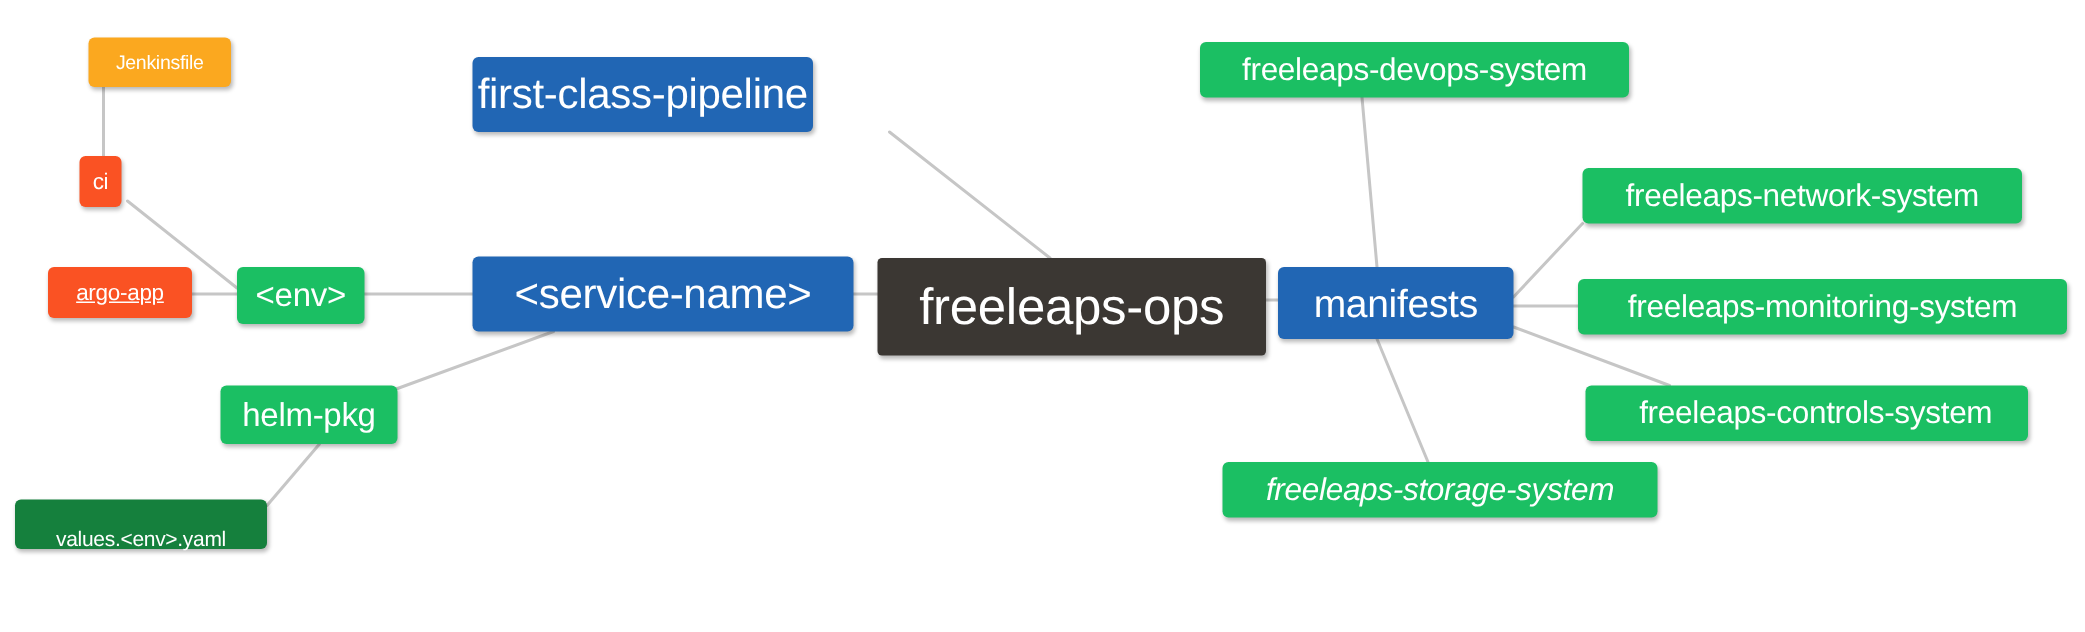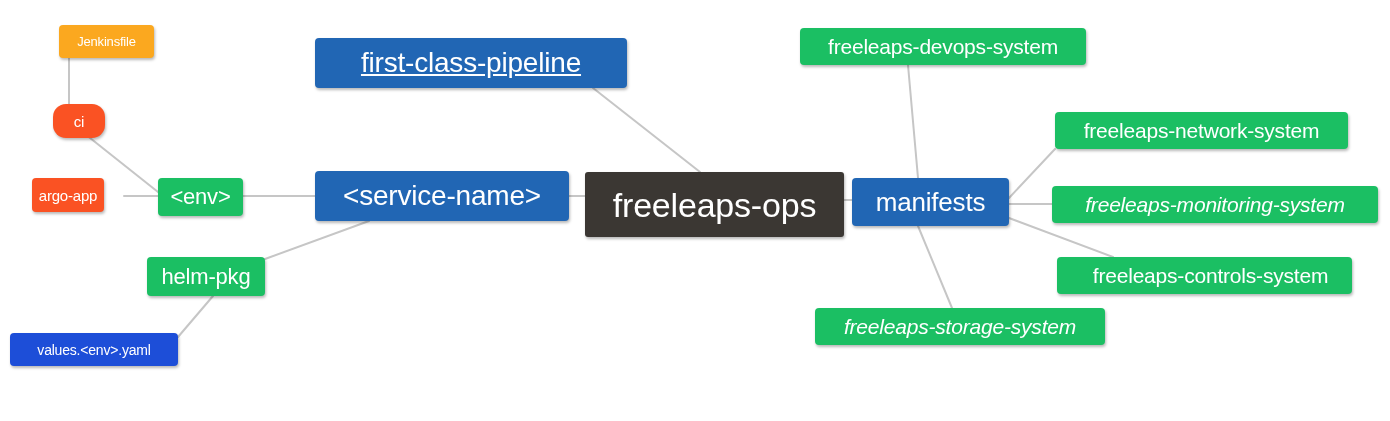--- a/index.html
+++ b/index.html
@@ -65,22 +65,23 @@
   .n-orange {
     background: #fba81f;
     font-size: 13px;
     margin-left: 38px;
   }
   .n-red {
     background: #fa5223;
     font-size: 15px;
   }
   .n-red-sm {
-    background: #1d4ed8;
+    background: #15803d;
     font-size: 14px;
+    align-items: flex-end;
   }
 </style>
 </head>
 <body>
 
 <div id="canvas">
   <svg id="edges" viewBox="0 0 1390 421">
       <line x1="69" y1="58" x2="69" y2="104" stroke="#c6c6c6" stroke-width="2" stroke-linecap="round"></line>
       <line x1="85" y1="134" x2="158" y2="192" stroke="#c6c6c6" stroke-width="2" stroke-linecap="round"></line>
       <line x1="124" y1="196" x2="158" y2="196" stroke="#c6c6c6" stroke-width="2" stroke-linecap="round"></line>
@@ -96,53 +97,53 @@
       <line x1="1009" y1="218" x2="1113" y2="257" stroke="#c6c6c6" stroke-width="2" stroke-linecap="round"></line>
       <line x1="918" y1="226" x2="952" y2="308" stroke="#c6c6c6" stroke-width="2" stroke-linecap="round"></line>
     </svg>
   <div id="nodes-layer">
       <div class="node n-root" style="left: 585px; top: 172px; width: 259px; height: 65px;">
         <span>freeleaps-ops</span>
       </div>
       <div class="node n-blue" style="left: 315px; top: 171px; width: 254px; height: 50px;">
         <span>&lt;service-name&gt;</span>
       </div>
-      <div class="node n-blue" style="left: 315px; top: 38px; width: 312px; height: 50px; text-decoration: underline;">
+      <div class="node n-blue" style="left: 315px; top: 38px; width: 227px; height: 50px;">
         <span>first-class-pipeline</span>
       </div>
       <div class="node n-blue-sm" style="left: 852px; top: 178px; width: 157px; height: 48px;">
         <span>manifests</span>
       </div>
       <div class="node n-green-mid" style="left: 158px; top: 178px; width: 85px; height: 38px;">
         <span>&lt;env&gt;</span>
       </div>
       <div class="node n-green-mid" style="left: 147px; top: 257px; width: 118px; height: 39px;">
         <span>helm-pkg</span>
       </div>
       <div class="node n-green" style="left: 800px; top: 28px; width: 286px; height: 37px;">
         <span>freeleaps-devops-system</span>
       </div>
       <div class="node n-green" style="left: 1055px; top: 112px; width: 293px; height: 37px;">
         <span>freeleaps-network-system</span>
       </div>
-      <div class="node n-green" style="left: 1052px; top: 186px; width: 326px; height: 37px; font-style: italic;">
+      <div class="node n-green" style="left: 1052px; top: 186px; width: 326px; height: 37px;">
         <span>freeleaps-monitoring-system</span>
       </div>
       <div class="node n-green" style="left: 1057px; top: 257px; width: 295px; height: 37px; padding-left: 12px;">
         <span>freeleaps-controls-system</span>
       </div>
       <div class="node n-green" style="left: 815px; top: 308px; width: 290px; height: 37px; font-style: italic;">
         <span>freeleaps-storage-system</span>
       </div>
       <div class="node n-orange" style="left: 21px; top: 25px; width: 95px; height: 33px;">
         <span>Jenkinsfile</span>
       </div>
-      <div class="node n-red" style="left: 53px; top: 104px; width: 52px; height: 34px; border-radius: 13px;">
+      <div class="node n-red" style="left: 53px; top: 104px; width: 28px; height: 34px;">
         <span>ci</span>
       </div>
-      <div class="node n-red" style="left: 32px; top: 178px; width: 72px; height: 34px;">
+      <div class="node n-red" style="left: 32px; top: 178px; width: 96px; height: 34px; text-decoration: underline;">
         <span>argo-app</span>
       </div>
       <div class="node n-red-sm" style="left: 10px; top: 333px; width: 168px; height: 33px;">
         <span>values.&lt;env&gt;.yaml</span>
       </div>
     </div>
 </div>
 
 </body></html>

